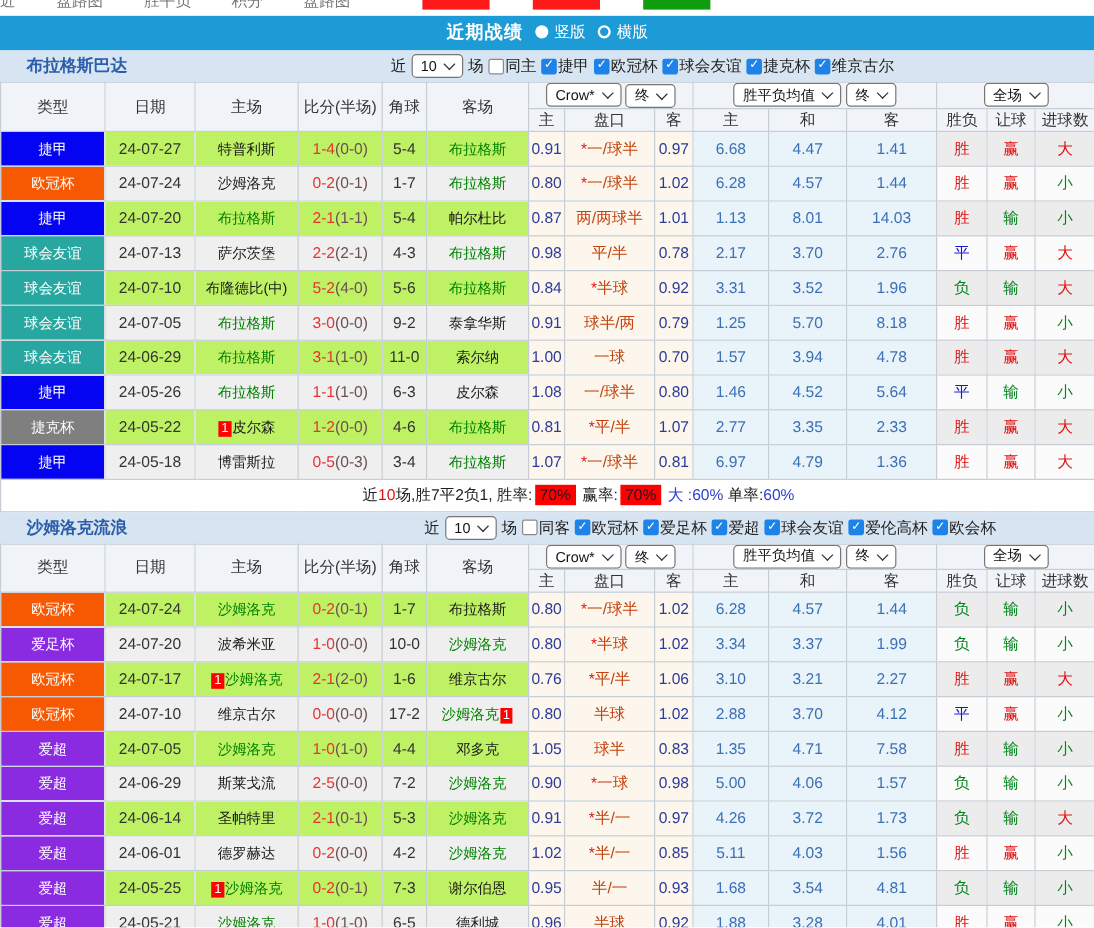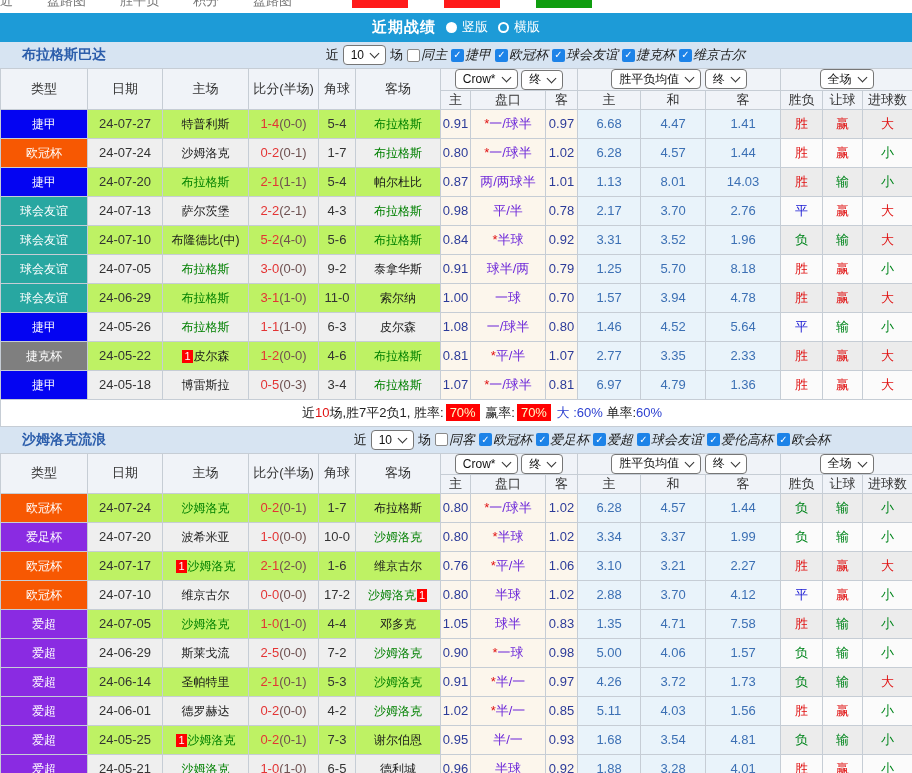--- a/index.html
+++ b/index.html
@@ -21,21 +21,21 @@
   
   .sec-title{height:26px;background:#d7e4f2;display:flex;align-items:center;font-size:13px;color:#222;}
   .team-name{color:#2b5dab;font-weight:bold;font-size:14px;margin-left:22px;}
   .filters{margin-left:auto;display:flex;align-items:center;gap:4px;white-space:nowrap;}
   .sec-0 .filters{margin-right:167px;}
   .sec-1 .filters{margin-right:82px;}
   .cb{width:13px;height:13px;border-radius:2px;display:inline-flex;align-items:center;justify-content:center;
       font-size:10px;line-height:1;box-sizing:border-box;cursor:pointer;}
   .cb.on{background:#1d83e8;color:#fff;}
   .cb.off{background:#fff;border:1px solid #8a8a8a;}
-  .lg{display:inline-flex;align-items:center;gap:1px;font-style:italic;}
+  .lg{display:inline-flex;align-items:center;gap:1px;}
   
   .sel{display:inline-flex;align-items:center;gap:7px;border:1px solid #767676;border-radius:4px;
        background:#fff;padding:1px 7px;font-size:12px;color:#111;height:16px;cursor:pointer;white-space:nowrap;}
   .chev{width:6px;height:6px;border-right:1.7px solid #333;border-bottom:1.7px solid #333;
         transform:rotate(45deg);margin-top:-3px;flex:0 0 auto;}
   
   table{width:912px;border-collapse:collapse;table-layout:fixed;font-size:13px;}
   th,td{border:1px solid #c6cdd5;text-align:center;padding:0;overflow:hidden;white-space:nowrap;}
   thead th{background:#f0f3f8;font-weight:normal;color:#333;}
   .hdr1 th{height:20px;}
@@ -47,26 +47,26 @@
   .alt0 .trio{background:#ececec;}
   .alt1 .trio{background:#fbfbfb;}
   td.cream{background:#fcf6ec;}
   td.lblue{background:#e9f3fa;}
   .team{font-size:12px;color:#1a1a1a;text-decoration:none;cursor:pointer;}
   .team.grn{color:#008000;}
   .badge1{background:#ff0000;color:#fff;font-size:11px;padding:0 2px;margin:0 1px;line-height:1.2;display:inline-block;}
   .sc-m{color:#e43434;}
   .sc-h{color:#6d5050;}
   .odds{color:#2c3b99;}
-  .hand{color:#6d28d9;}
+  .hand{color:#c2410c;}
   .star{color:#e01212;}
   .avgn{color:#3c70b4;}
   .sum td{height:26px;line-height:26px;text-align:right;font-size:13px;color:#222;background:#fff;}
   .sec-0 .sum td{padding-right:250px;}
-  .sum .pct-badge{color:#fef9c3;padding:1px 4px;margin:0 2px;}
+  .sum .pct-badge{color:#0f172a;padding:1px 4px;margin:0 2px;}
 </style>
 </head>
 <body>
 
 <div class="page">
   <div class="strip">
     <div class="strip-row" id="strip-row">
         <span class="strip-frag">近</span>
         <span class="strip-frag">盘路图</span>
         <span class="strip-frag">胜平负</span>

